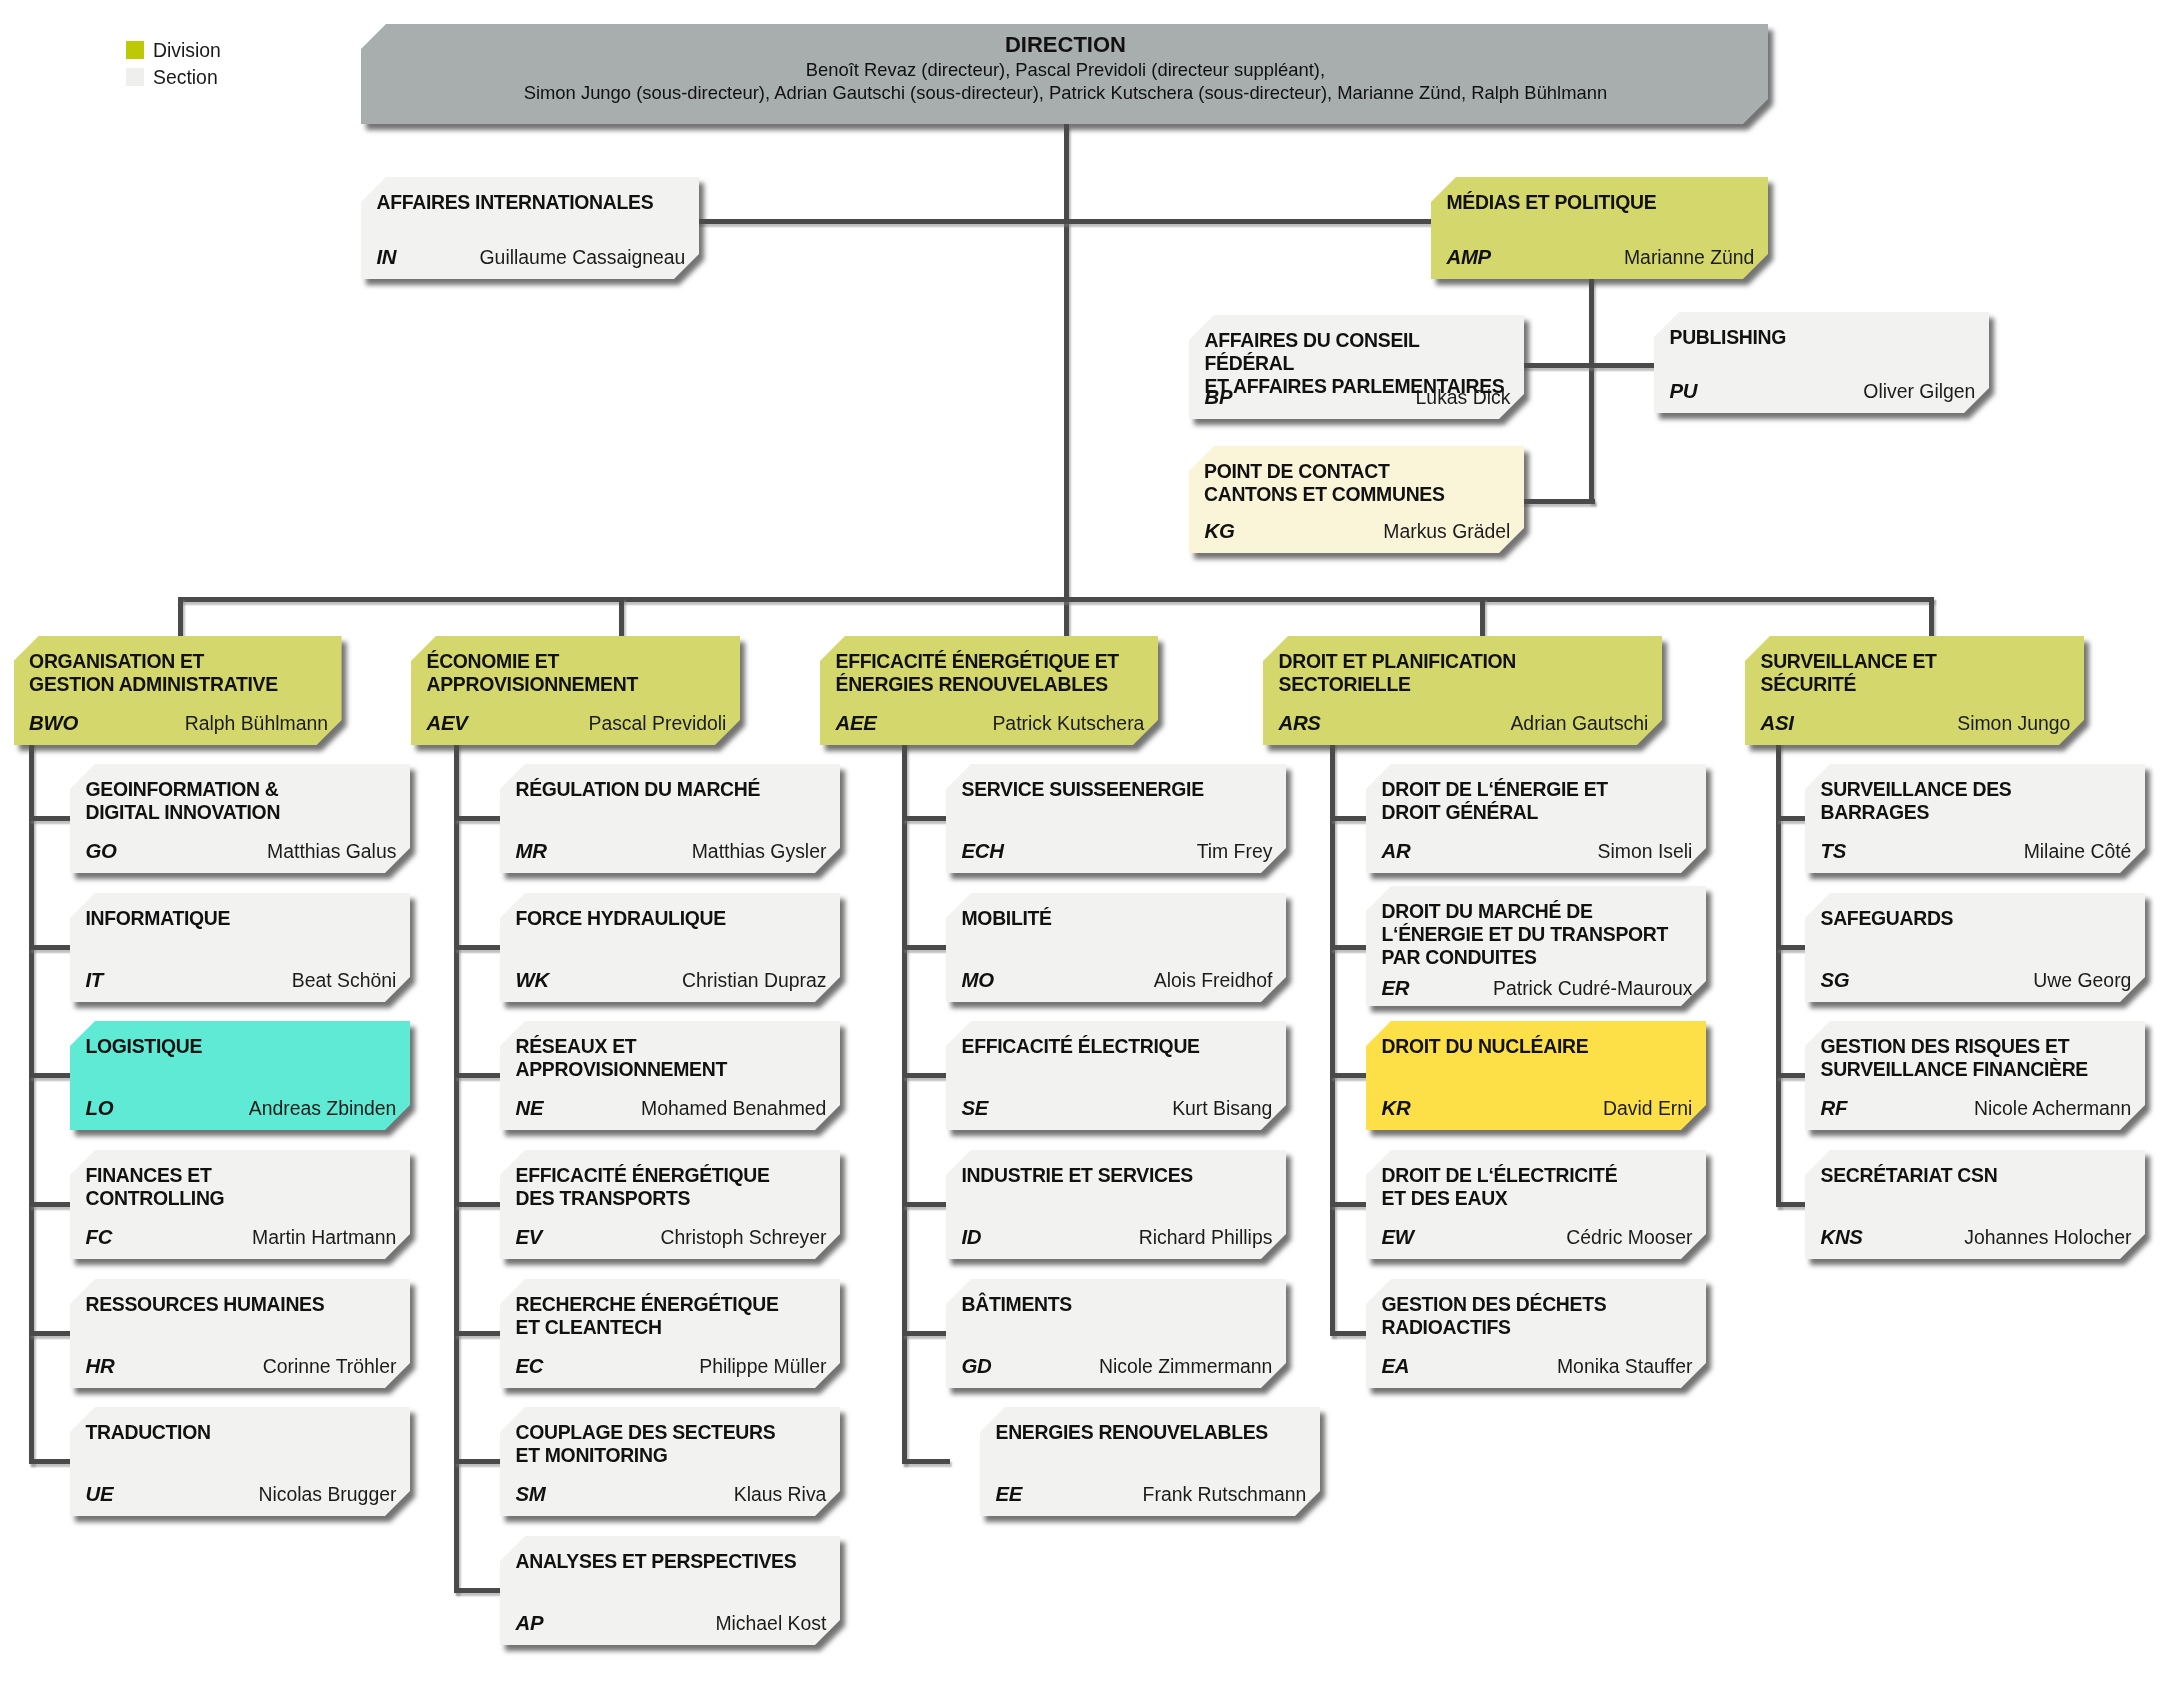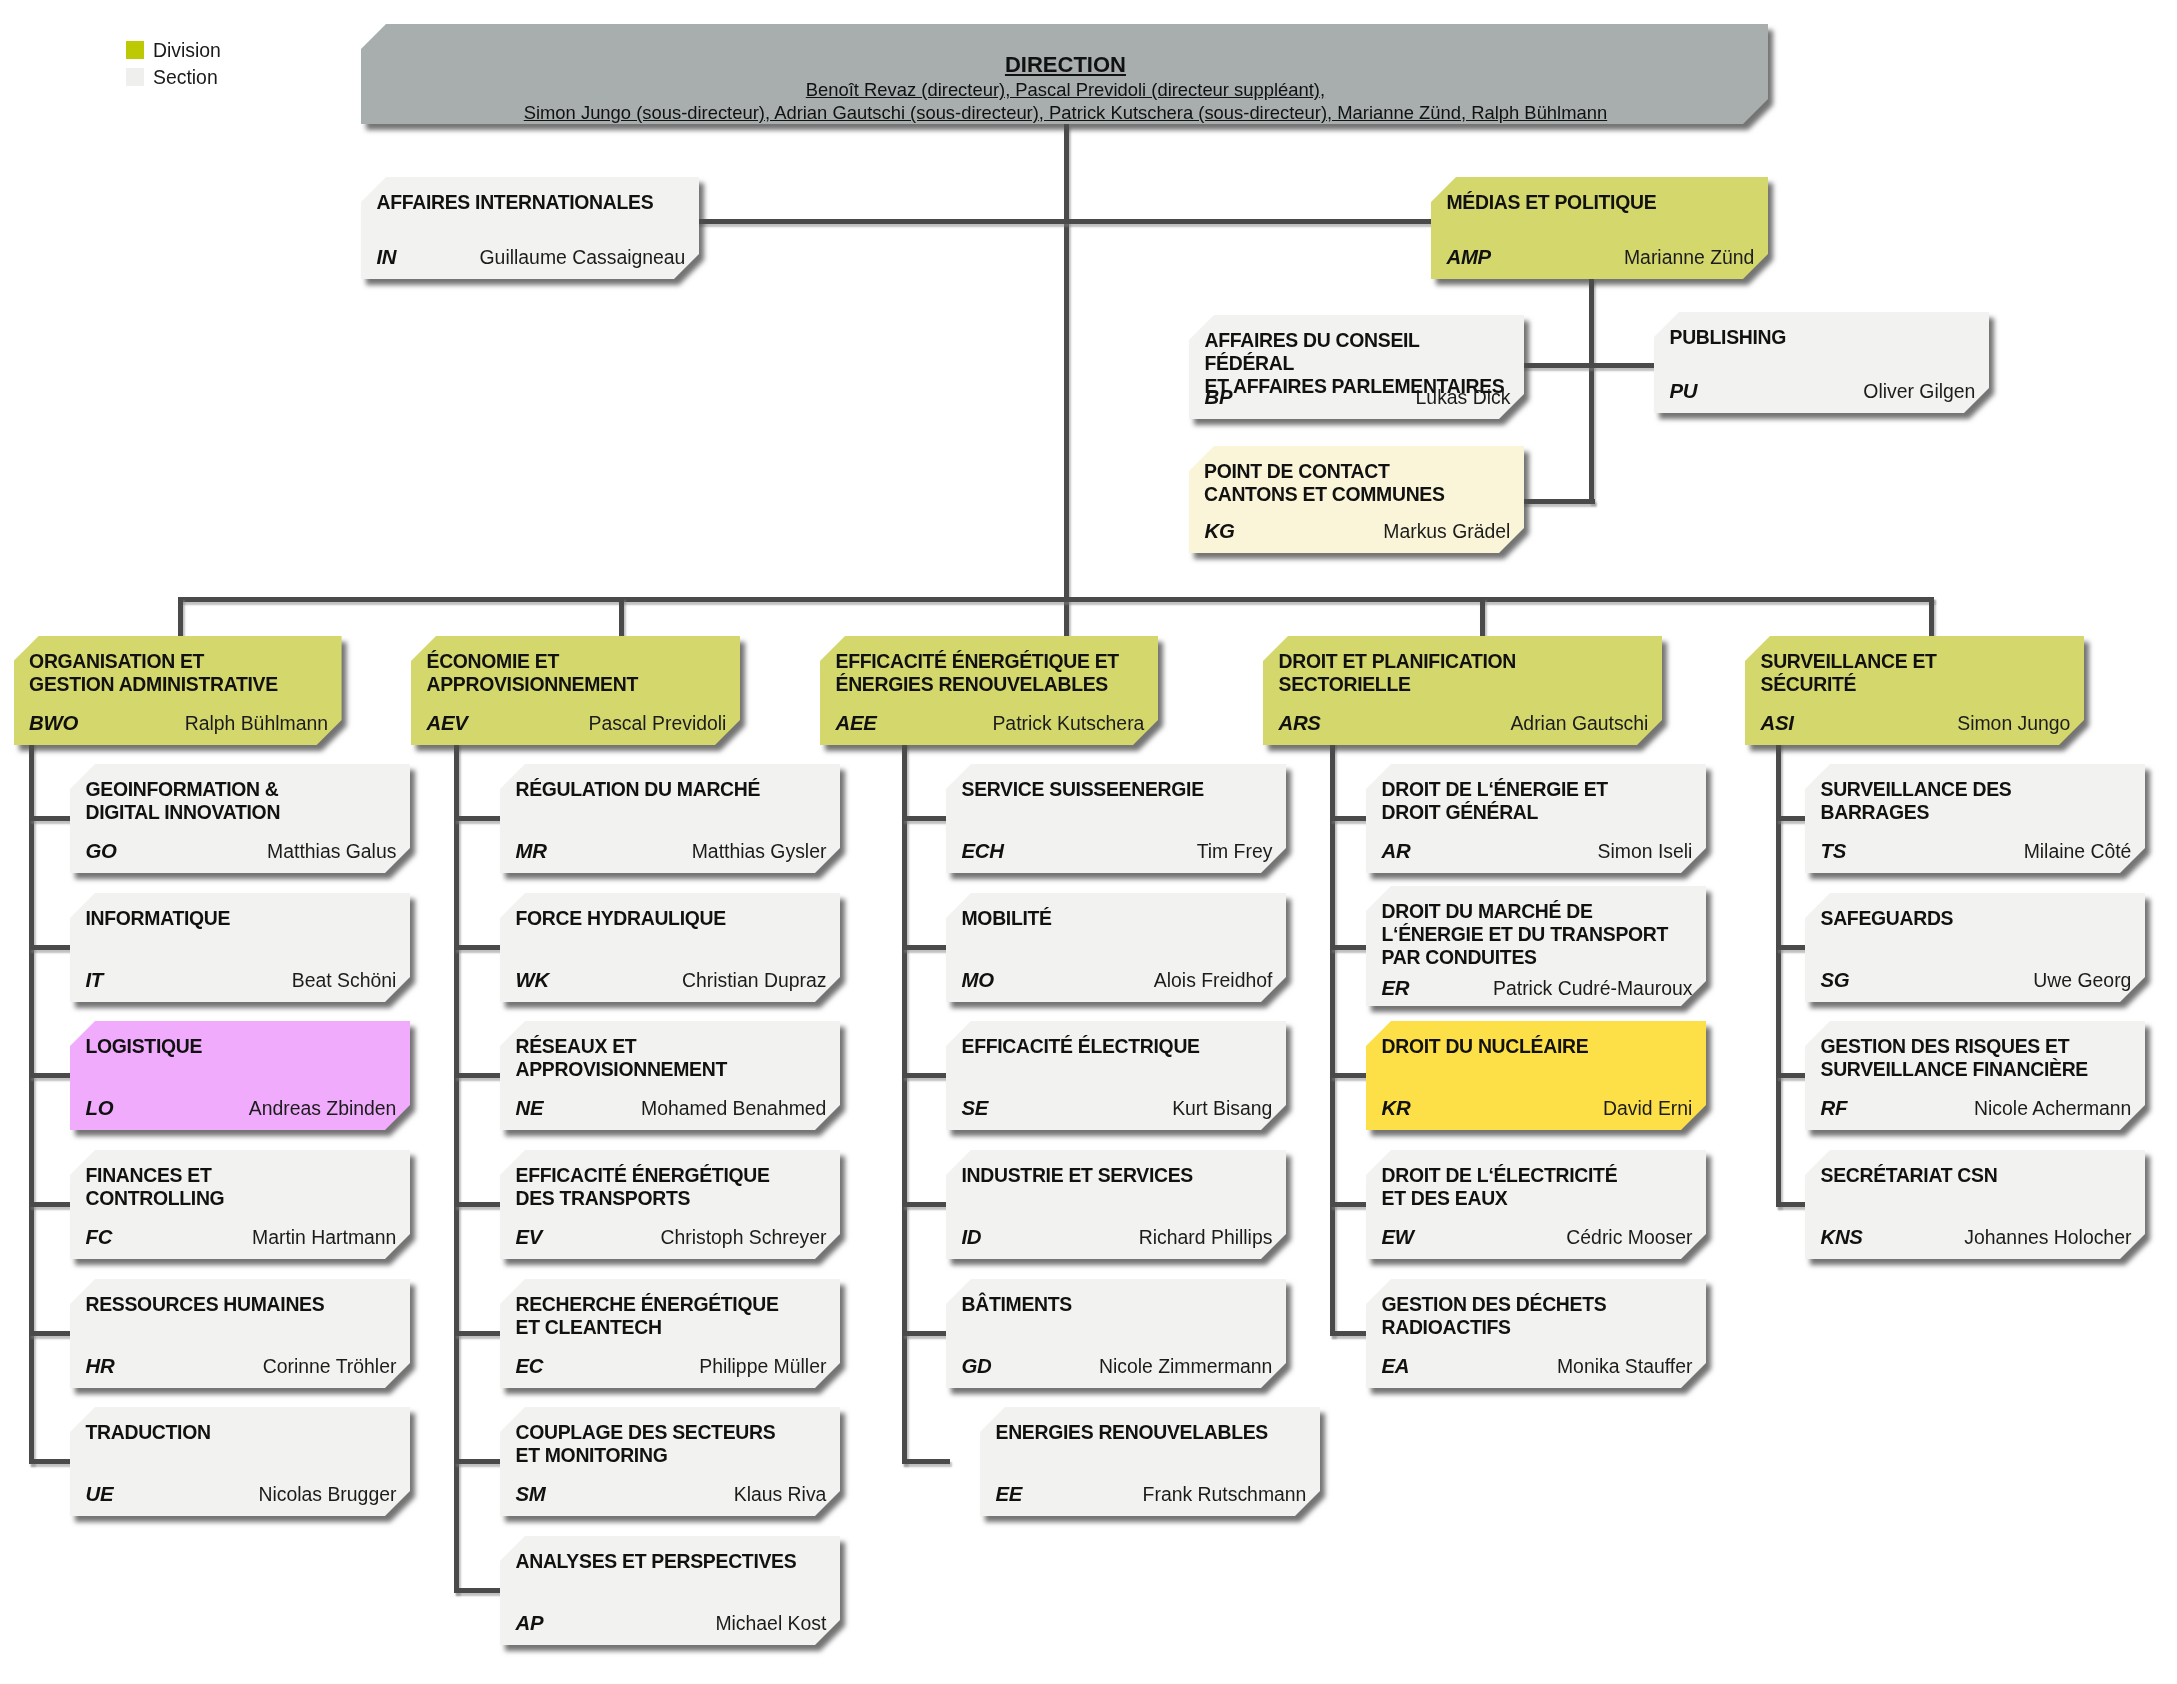--- a/index.html
+++ b/index.html
@@ -15,21 +15,21 @@
        clip-path:polygon(25px 0,100% 0,100% calc(100% - 25px),calc(100% - 25px) 100%,0 100%,0 25px);
        padding:13.6px 13.6px 9.7px 15.5px;}
   .t{font-weight:bold;font-size:19.4px;line-height:23px;white-space:pre-line;letter-spacing:-0.3px;}
   .bb{position:absolute;left:15.5px;right:13.6px;bottom:9.7px;display:flex;justify-content:space-between;align-items:baseline;}
   .code{font-weight:bold;font-style:italic;font-size:20.4px;letter-spacing:-0.3px;}
   .head{font-size:19.4px;color:#1c1c1c;white-space:nowrap;}
 
   
   .dir-title{font-weight:bold;font-size:22px;text-align:center;letter-spacing:0;}
   .dir-line{font-size:18.4px;line-height:23px;text-align:center;}
-  .dir-pad{padding-top:28px;text-decoration:underline;}
+  .dir-pad{padding-top:8px;}
 
   
   .lg-chip{position:absolute;width:18.4px;height:18.4px;}
   .lg-label{position:absolute;font-size:19.4px;color:#1a1a1a;}
 </style>
 </head>
 <body>
 
 <div class="stage">
 
@@ -212,21 +212,21 @@
   <div class="sh" style="left:70px;top:893px;width:340px;height:109px">
     <div class="box" style="background: rgb(242, 242, 240);">
       <div class="t">INFORMATIQUE</div>
       <div class="bb">
           <span class="code">IT</span>
           <span class="head">Beat Schöni</span>
         </div>
     </div>
   </div>
   <div class="sh" style="left:70px;top:1021px;width:340px;height:109px">
-    <div class="box" style="background: #f0abfc;">
+    <div class="box" style="background: #5eead4;">
       <div class="t">LOGISTIQUE</div>
       <div class="bb">
           <span class="code">LO</span>
           <span class="head">Andreas Zbinden</span>
         </div>
     </div>
   </div>
   <div class="sh" style="left:70px;top:1150px;width:340px;height:109px">
     <div class="box" style="background: rgb(242, 242, 240);">
       <div class="t">FINANCES ET

